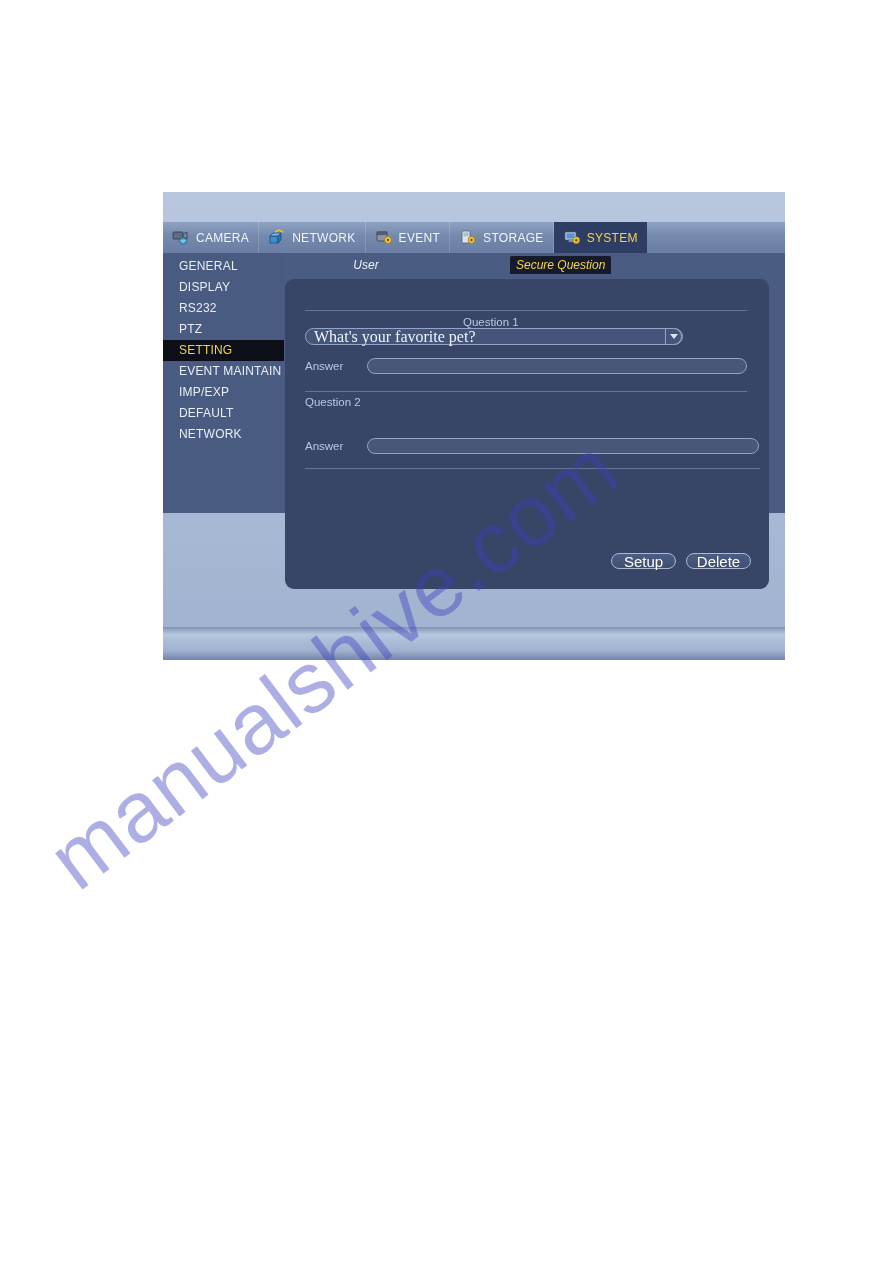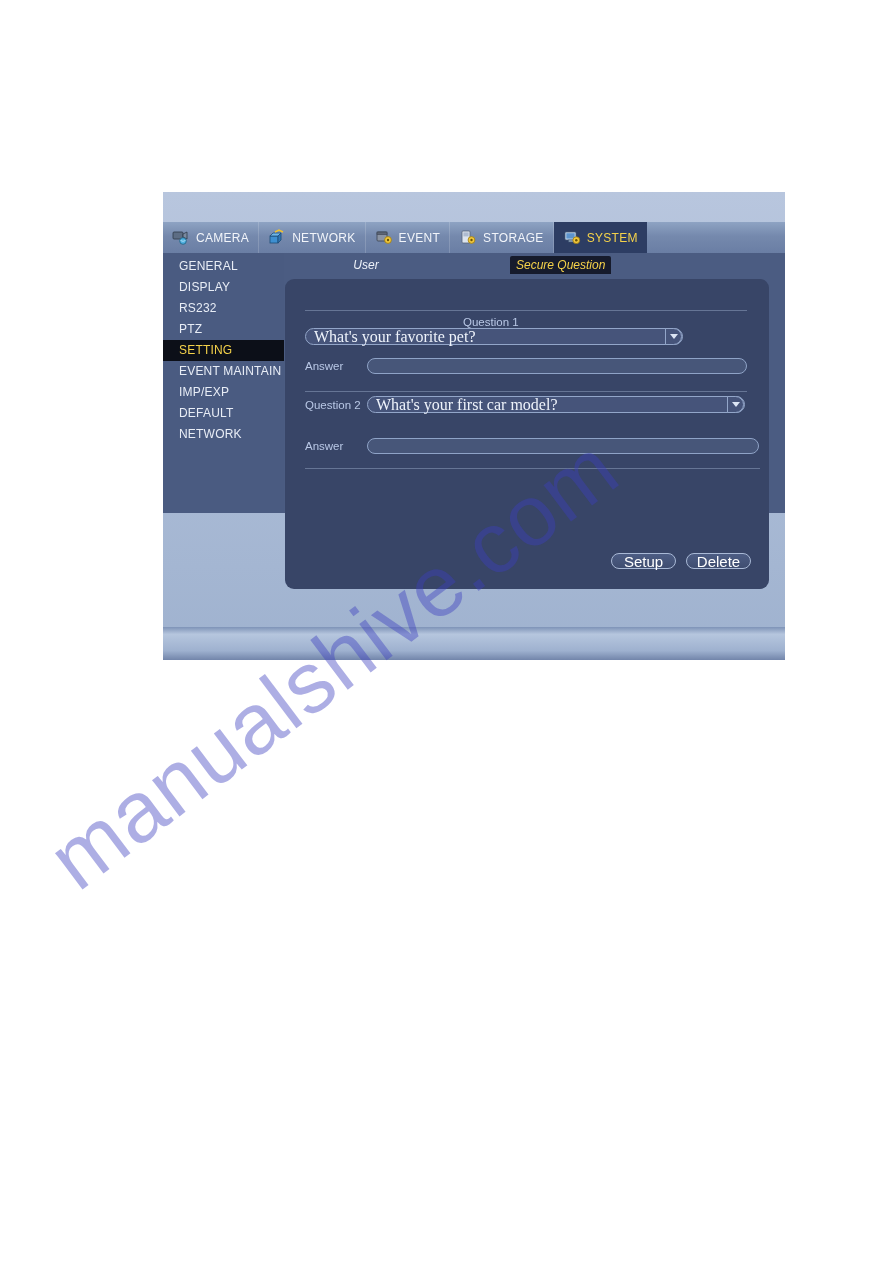--- a/index.html
+++ b/index.html
@@ -417,26 +417,20 @@
 
       <div class="row" style="top:79px;">
         <span class="row-label">Answer</span>
         <input class="pillinput" type="text" value="" style="">
       </div>
 
       <div class="hrule" style="top:112px;"></div>
 
       <div class="row" style="top:117px;">
         <span class="row-label">Question 2</span>
-        <div class="dropdown">
-          <span class="dd-value">What's your first car model?</span>
-          <span class="dd-arrow">
-              <span class="caret"></span>
-            </span>
-        </div>
       </div>
 
       <div class="row" style="top:159px;">
         <span class="row-label">Answer</span>
         <input class="pillinput wide" type="text" value="" style="">
       </div>
 
       <div class="hrule" style="top:189px; width:455px;"></div>
 
       <div class="btnrow">

